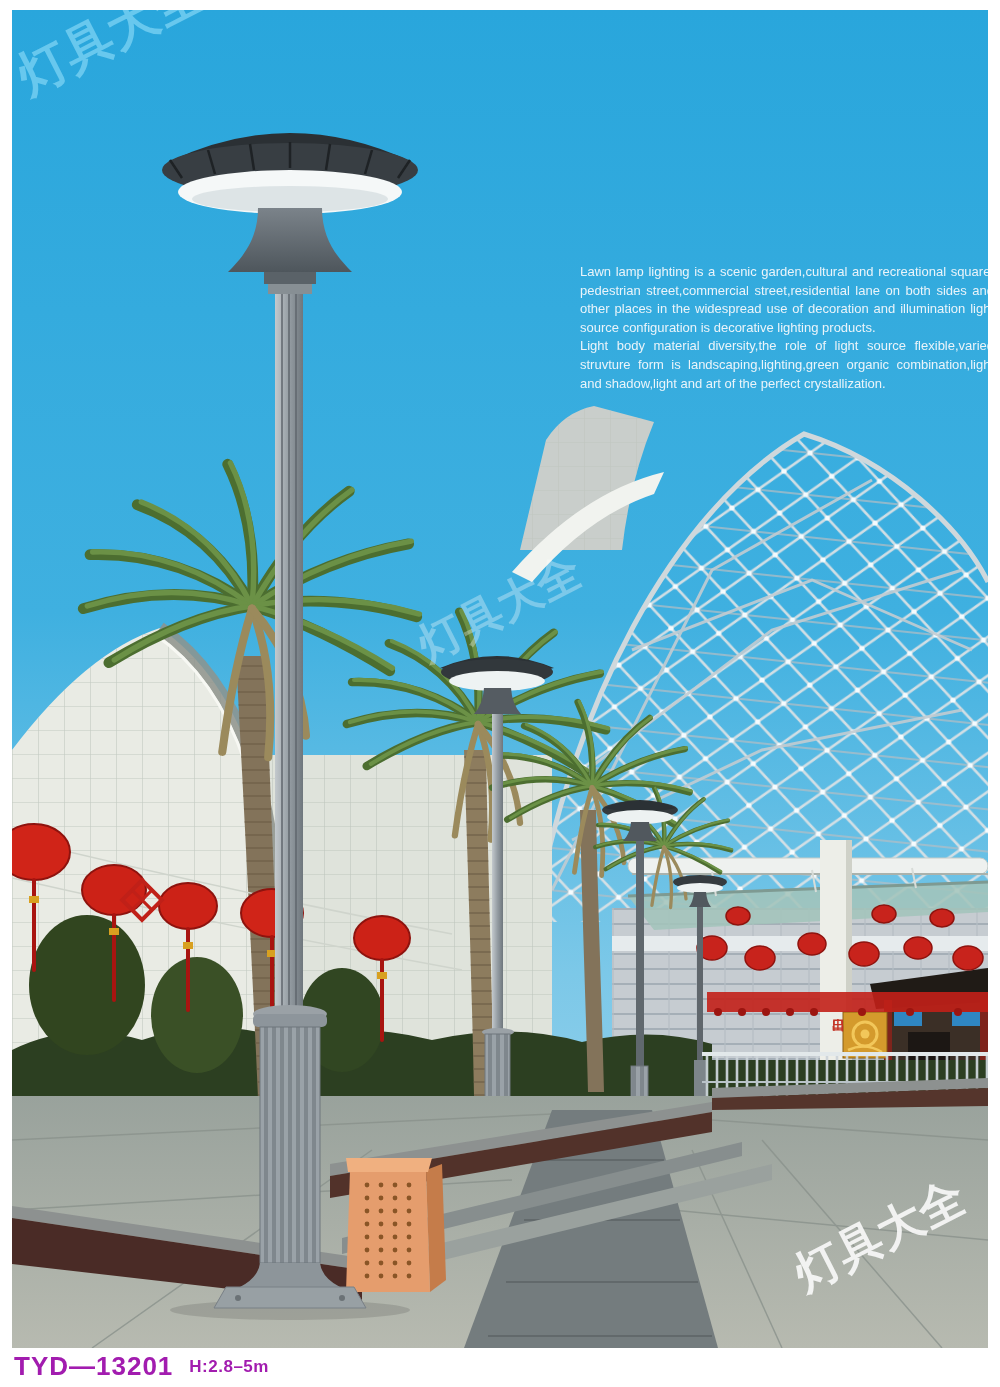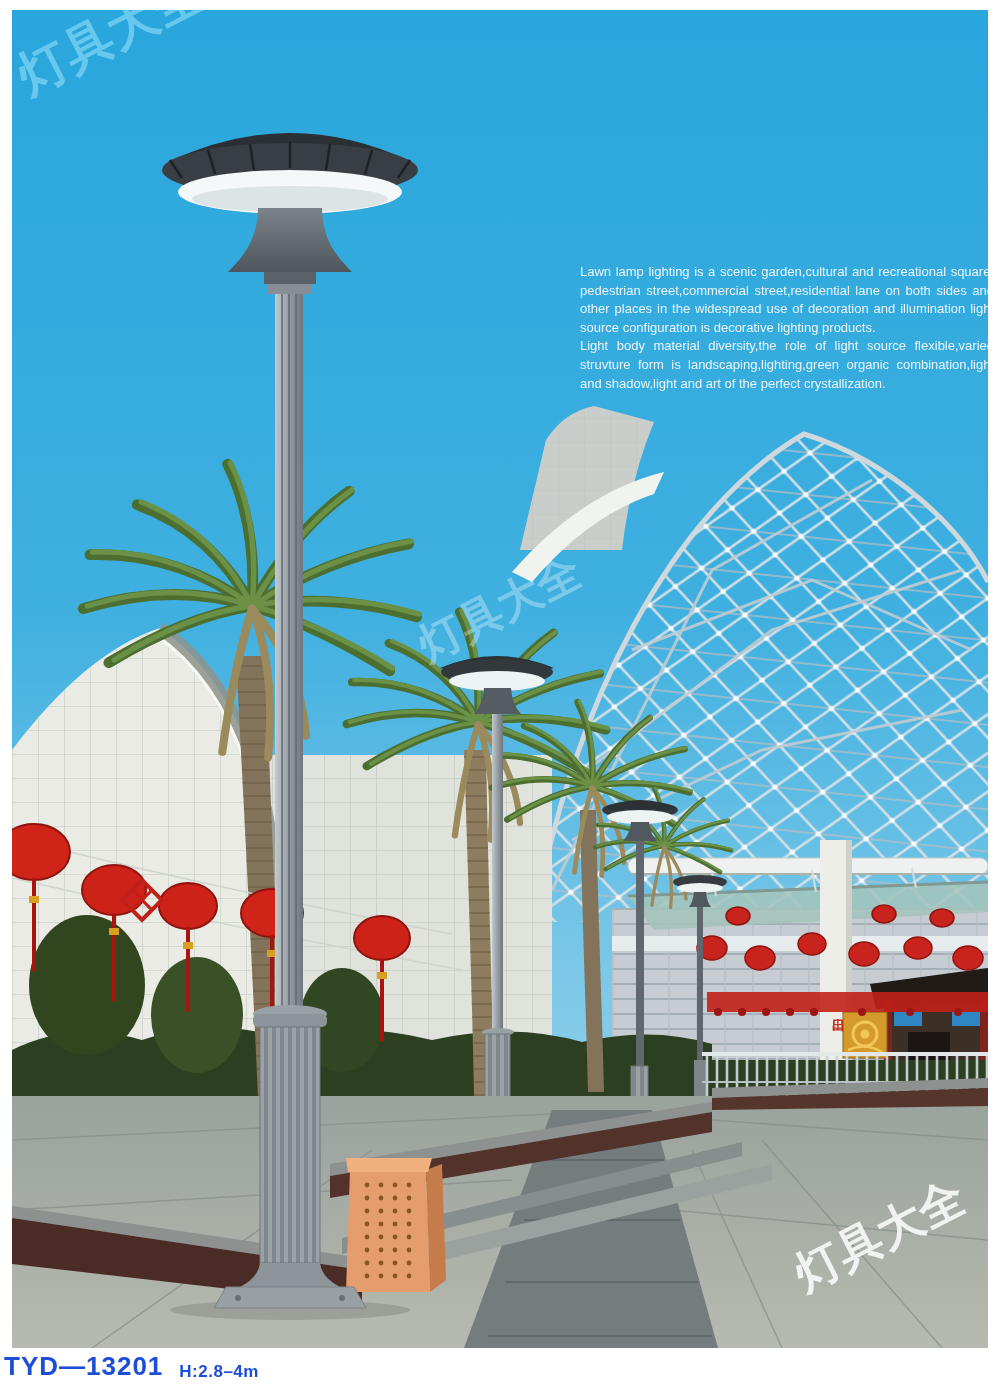--- a/index.html
+++ b/index.html
@@ -29,22 +29,22 @@
     transform-origin:0 0;
   }
   .wm-tl{left:-6px;top:40px;font-size:50px;color:rgba(108,201,238,.95);transform:rotate(-27deg);}
   .wm-c{left:396px;top:612px;font-size:44px;color:rgba(255,255,255,.32);transform:rotate(-27deg);}
   .wm-br{left:772px;top:1240px;font-size:46px;color:rgba(250,250,250,.90);transform:rotate(-27deg);}
   .exit-sign{
     left:817px;top:998px;writing-mode:vertical-rl;
     color:#c33425;font-size:13px;font-weight:bold;letter-spacing:2px;
   }
   .caption{
-    position:absolute;left:4px;top:1351px;display:flex;align-items:flex-end;
-    color:#1d4ed8;
+    position:absolute;left:14px;top:1351px;display:flex;align-items:center;
+    color:#a21caf;
   }
   .caption .model{font-size:26px;font-weight:600;letter-spacing:1px;}
   .caption .spec{font-size:17px;font-weight:600;margin-left:16px;letter-spacing:.5px;}
 </style>
 </head>
 <body>
 
 <div class="photo">
 <svg width="976" height="1338" viewBox="0 0 976 1338">
   <defs>
@@ -381,14 +381,14 @@
   <div class="overlay en-text">Lawn lamp lighting is a scenic garden,cultural and recreational square, pedestrian street,commercial street,residential lane on both sides and other places in the widespread use of decoration and illumination light source configuration is decorative lighting products.
 Light body material diversity,the role of light source flexible,varied struvture form is landscaping,lighting,green organic combination,light and shadow,light and art of the perfect crystallization.</div>
   <div class="overlay wm wm-tl">灯具大全</div>
   <div class="overlay wm wm-c">灯具大全</div>
   <div class="overlay wm wm-br">灯具大全</div>
   <div class="overlay exit-sign">出口</div>
 </div>
 
 <div class="caption">
   <span class="model">TYD—13201</span>
-  <span class="spec">H:2.8–4m</span>
+  <span class="spec">H:2.8–5m</span>
 </div>
 
 </body></html>

